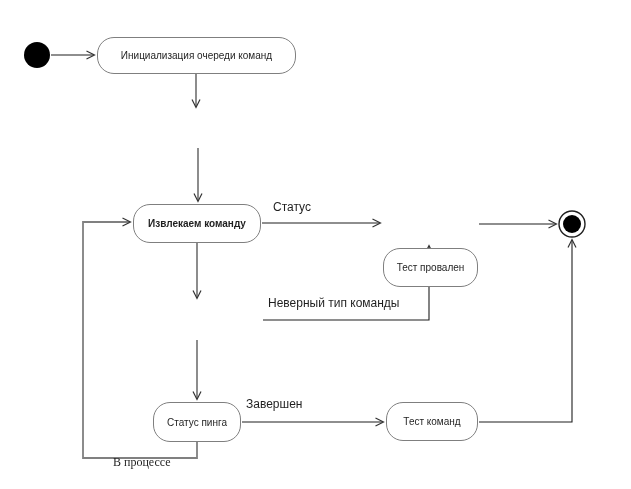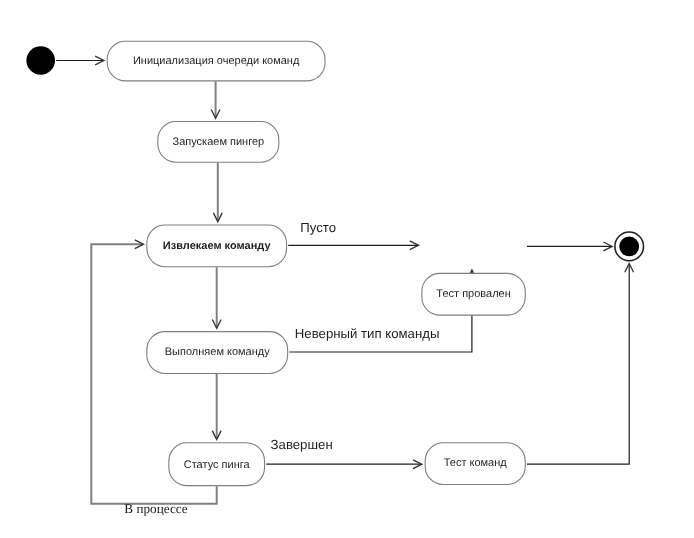--- a/index.html
+++ b/index.html
@@ -89,33 +89,31 @@
 
     <path class="edge-thick" marker-end="url(#vArrow)" d="M196 74 V107"></path>
     <path class="edge-thick" marker-end="url(#vArrow)" d="M198 148 V201"></path>
     <path class="edge-thick" marker-end="url(#vArrow)" d="M197 243 V298"></path>
     <path class="edge-thick" marker-end="url(#vArrow)" d="M197 340 V399"></path>
     <path class="edge-thick" marker-end="url(#vArrow)" d="M197 442 V458 H83 V222 H130"></path>
   </svg>
 
   <div class="node" style="left:97px; top:37px; width:199px; height:37px;">Инициализация очереди команд</div>
 
-  <div class="node" style="left:143px; top:110px; width:111px; height:38px;">Запускаем пингер</div>
 
   <div class="node" style="left:133px; top:204px; width:128px; height:39px;font-weight:bold;">Извлекаем команду</div>
 
-  <div class="node" style="left:133px; top:301px; width:129px; height:39px;">Выполняем команду</div>
 
   <div class="node" style="left:153px; top:402px; width:88px; height:40px;">Статус пинга</div>
 
   <div class="node" style="left:383px; top:204px; width:95px; height:39px;margin-top:44px;">Тест провален</div>
 
   <div class="node" style="left:386px; top:402px; width:92px; height:39px;">Тест команд</div>
 
-  <div class="edge-label" style="left:273px; top:200px;">Пусто</div>
+  <div class="edge-label" style="left:273px; top:200px;">Статус</div>
 
   <div class="edge-label" style="left:268px; top:296px;">Неверный тип команды</div>
 
   <div class="edge-label" style="left:246px; top:397px;">Завершен</div>
 
   <div class="edge-label" style="left:113px; top:455px;font-family:Liberation Serif, serif;">В процессе</div>
 
 </div>
 
 </body></html>

